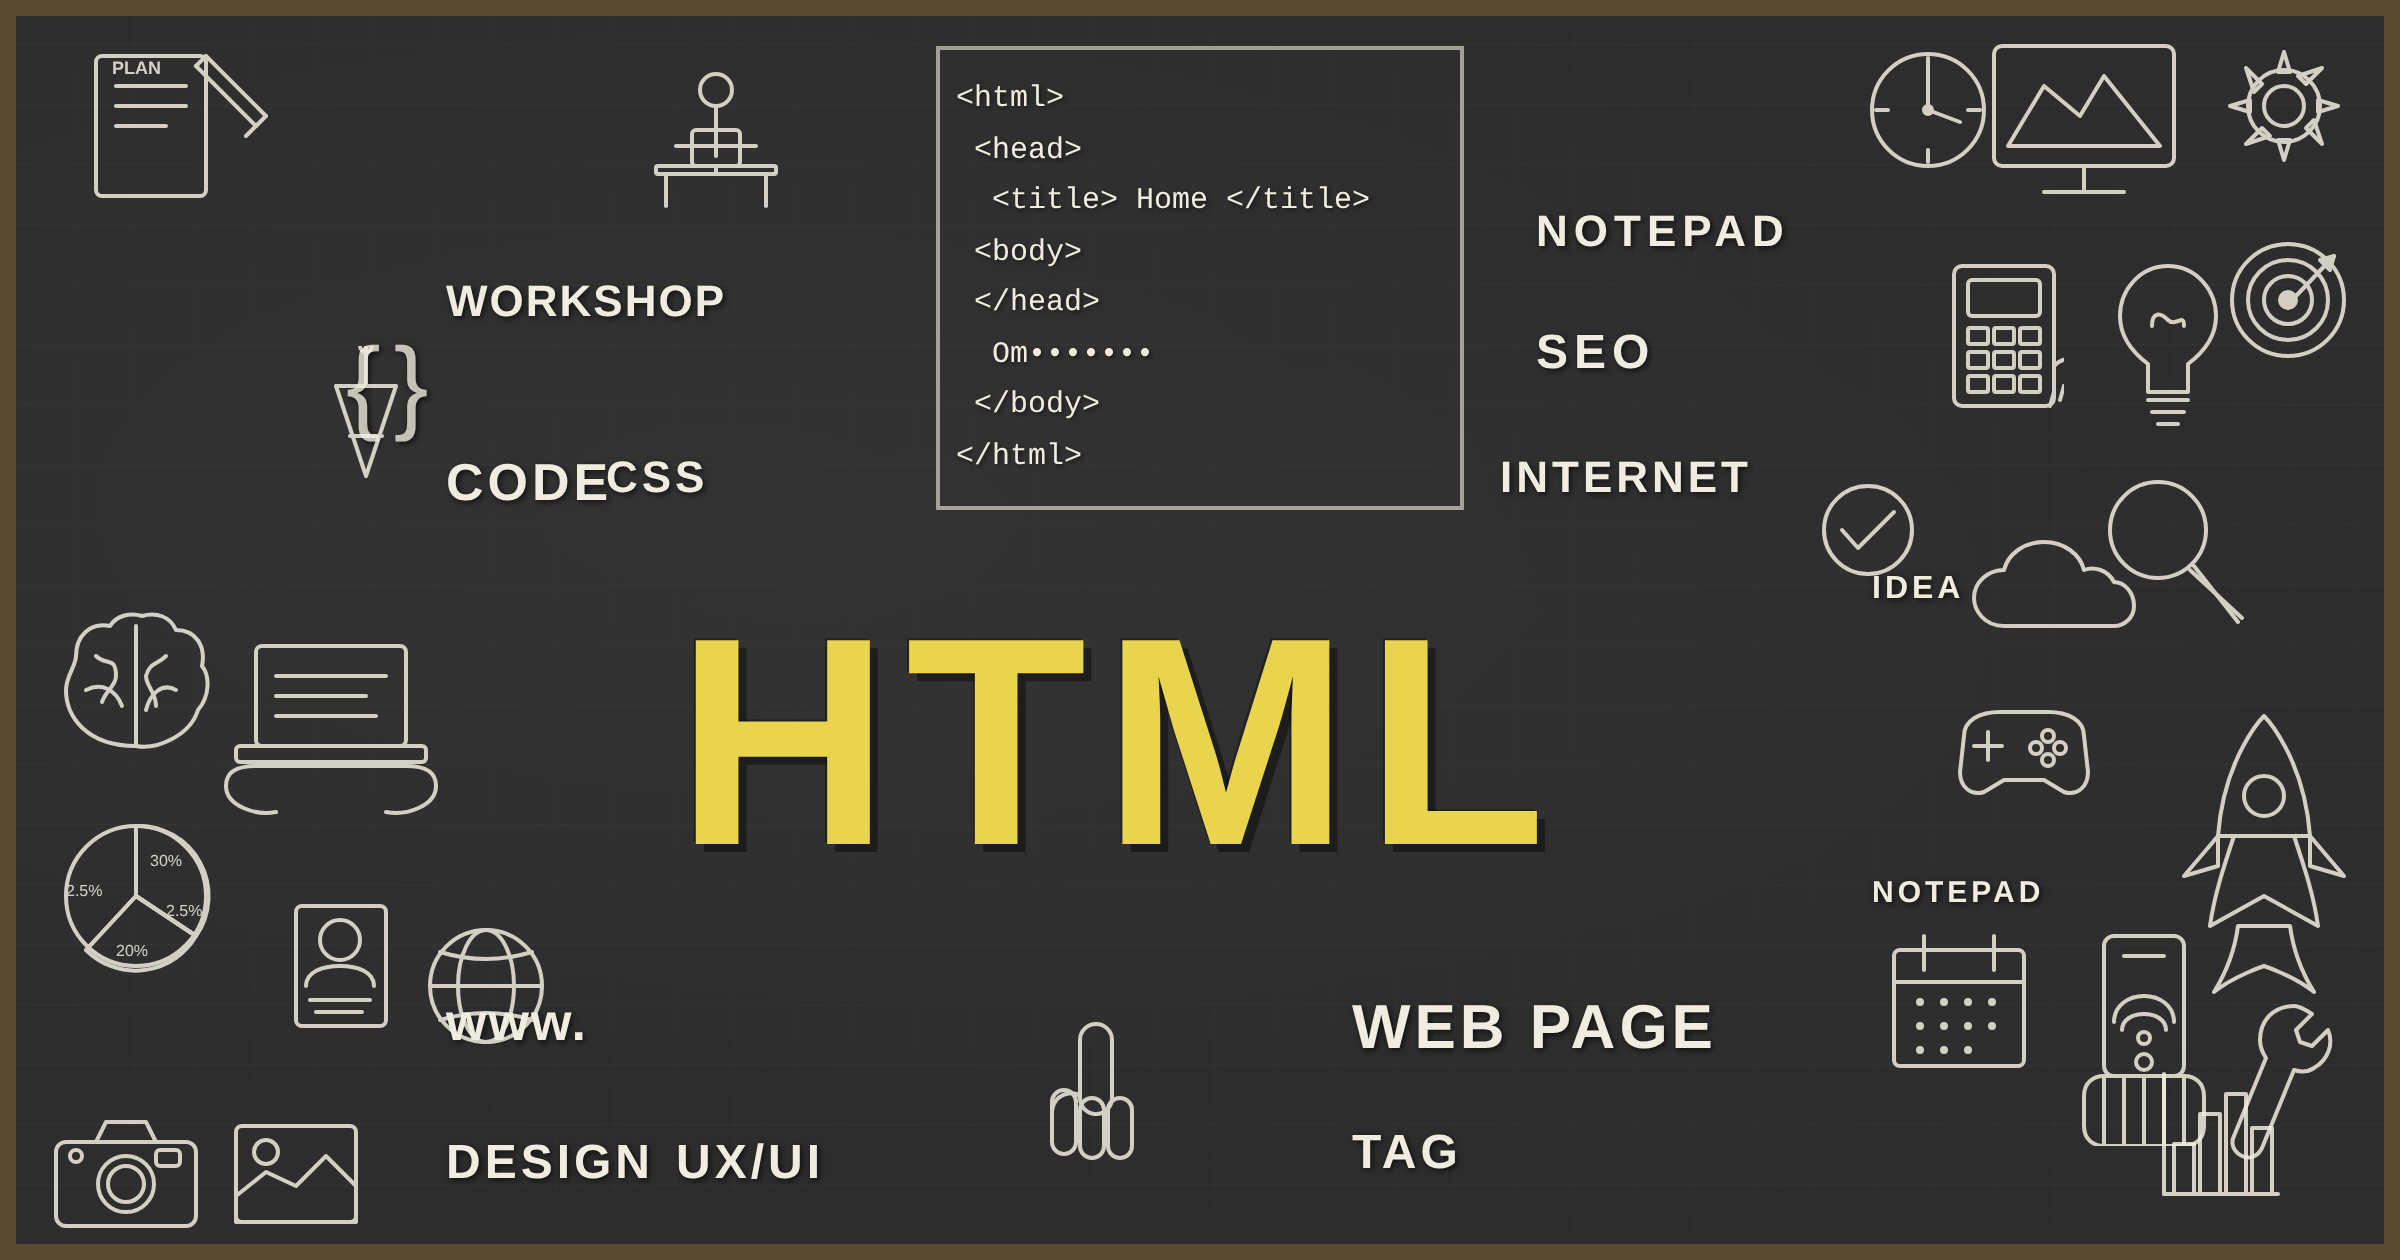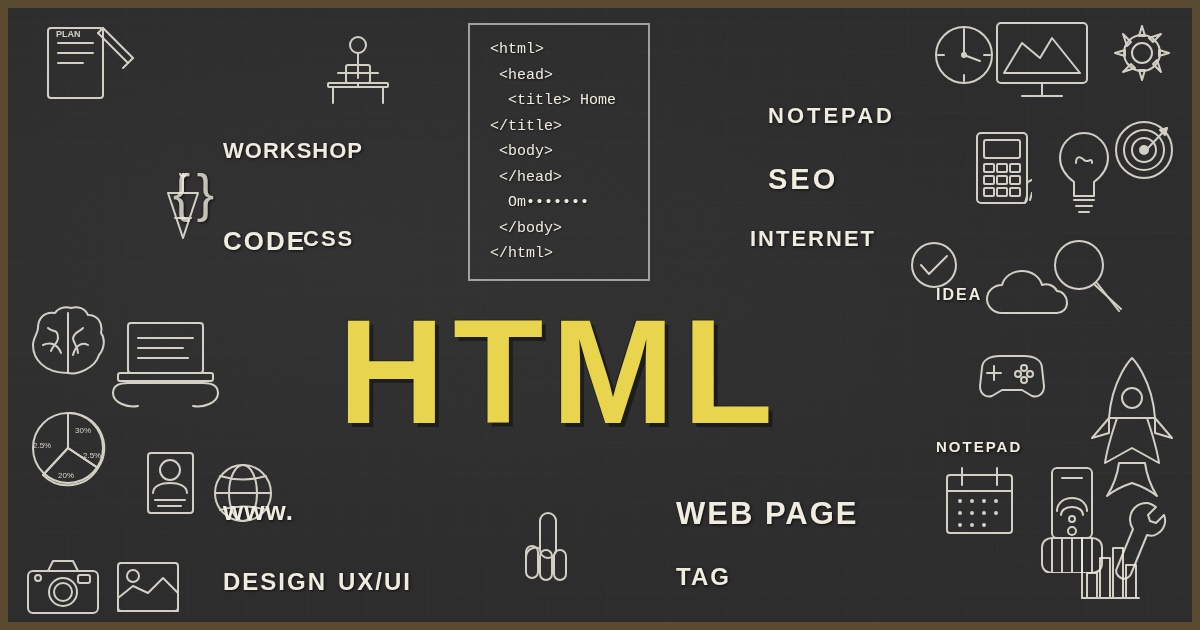--- a/index.html
+++ b/index.html
@@ -62,42 +62,42 @@
       color: #f0ece0;
       font-weight: bold;
       text-shadow: 1px 1px 3px rgba(0,0,0,0.7);
       letter-spacing: 1px;
     }
 
     .workshop { left: 215px; top: 130px; font-size: 22px; }
     .code-label { left: 215px; top: 218px; font-size: 26px; letter-spacing: 2px; }
     .css-label { left: 295px; top: 218px; font-size: 22px; letter-spacing: 2px; }
     .syntax { left: 760px; top: 95px; font-size: 22px; letter-spacing: 3px; }
-    .seo { left: 760px; top: 155px; font-size: 29px; letter-spacing: 3px; }
+    .seo { left: 760px; top: 155px; font-size: 24px; letter-spacing: 3px; }
     .internet { left: 742px; top: 218px; font-size: 22px; letter-spacing: 2px; }
     .idea { left: 928px; top: 278px; font-size: 16px; letter-spacing: 2px; }
     .notepad { left: 928px; top: 430px; font-size: 15px; letter-spacing: 2px; }
     .www { left: 215px; top: 488px; font-size: 26px; letter-spacing: 1px; }
     .design { left: 215px; top: 560px; font-size: 24px; letter-spacing: 2px; }
     .uxui { left: 330px; top: 560px; font-size: 24px; letter-spacing: 2px; }
     .webpage { left: 668px; top: 488px; font-size: 31px; letter-spacing: 2px; }
     .tag-label { left: 668px; top: 555px; font-size: 24px; letter-spacing: 2px; }
 
     
     .code-block {
       position: absolute;
       left: 460px;
       top: 15px;
       border: 2px solid rgba(240,236,224,0.6);
-      padding: 12px 20px;
+      padding: 12px 8px;
       color: #f0ece0;
       font-family: 'Courier New', monospace;
       font-size: 15px;
       line-height: 1.7;
-      width: 182px;
+      width: 264px;
       text-shadow: 1px 1px 2px rgba(0,0,0,0.5);
     }
 
     
     .icon {
       position: absolute;
     }
 
     svg {
       fill: none;

